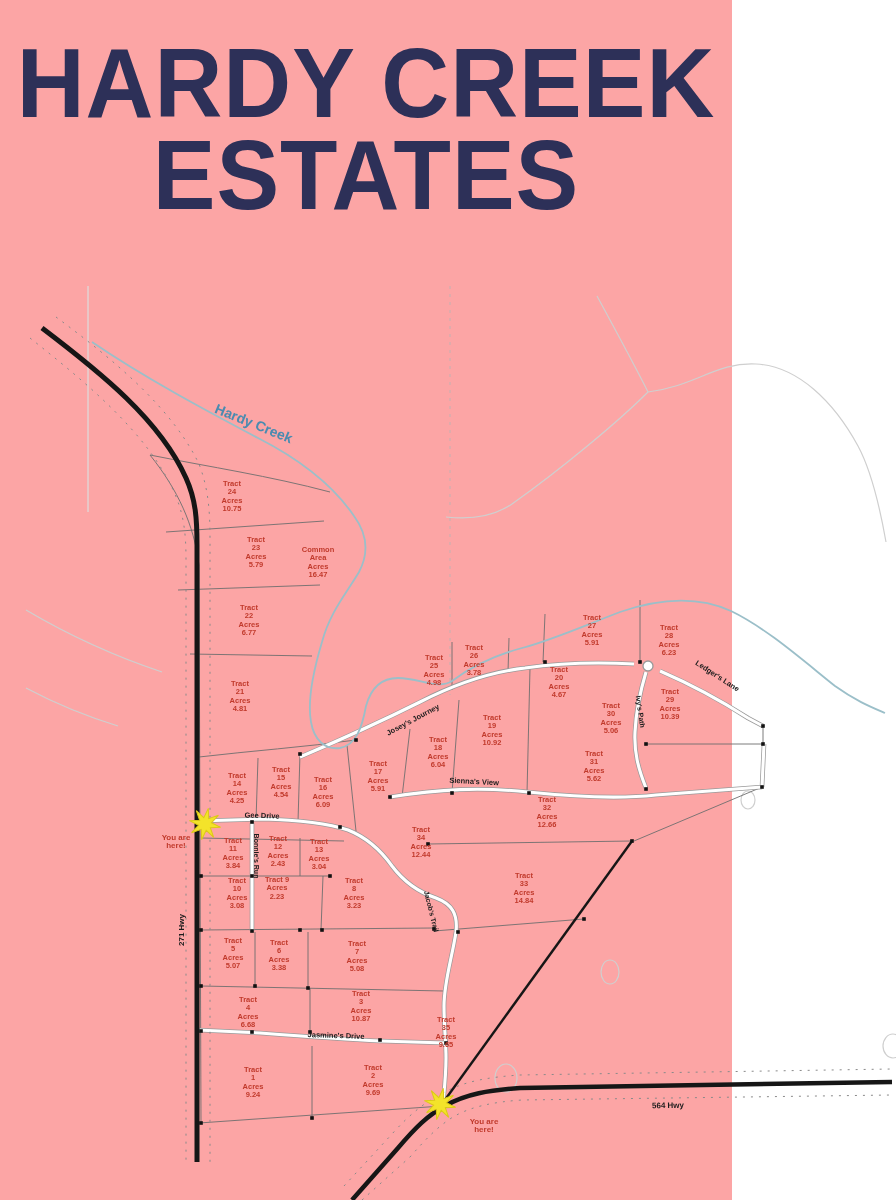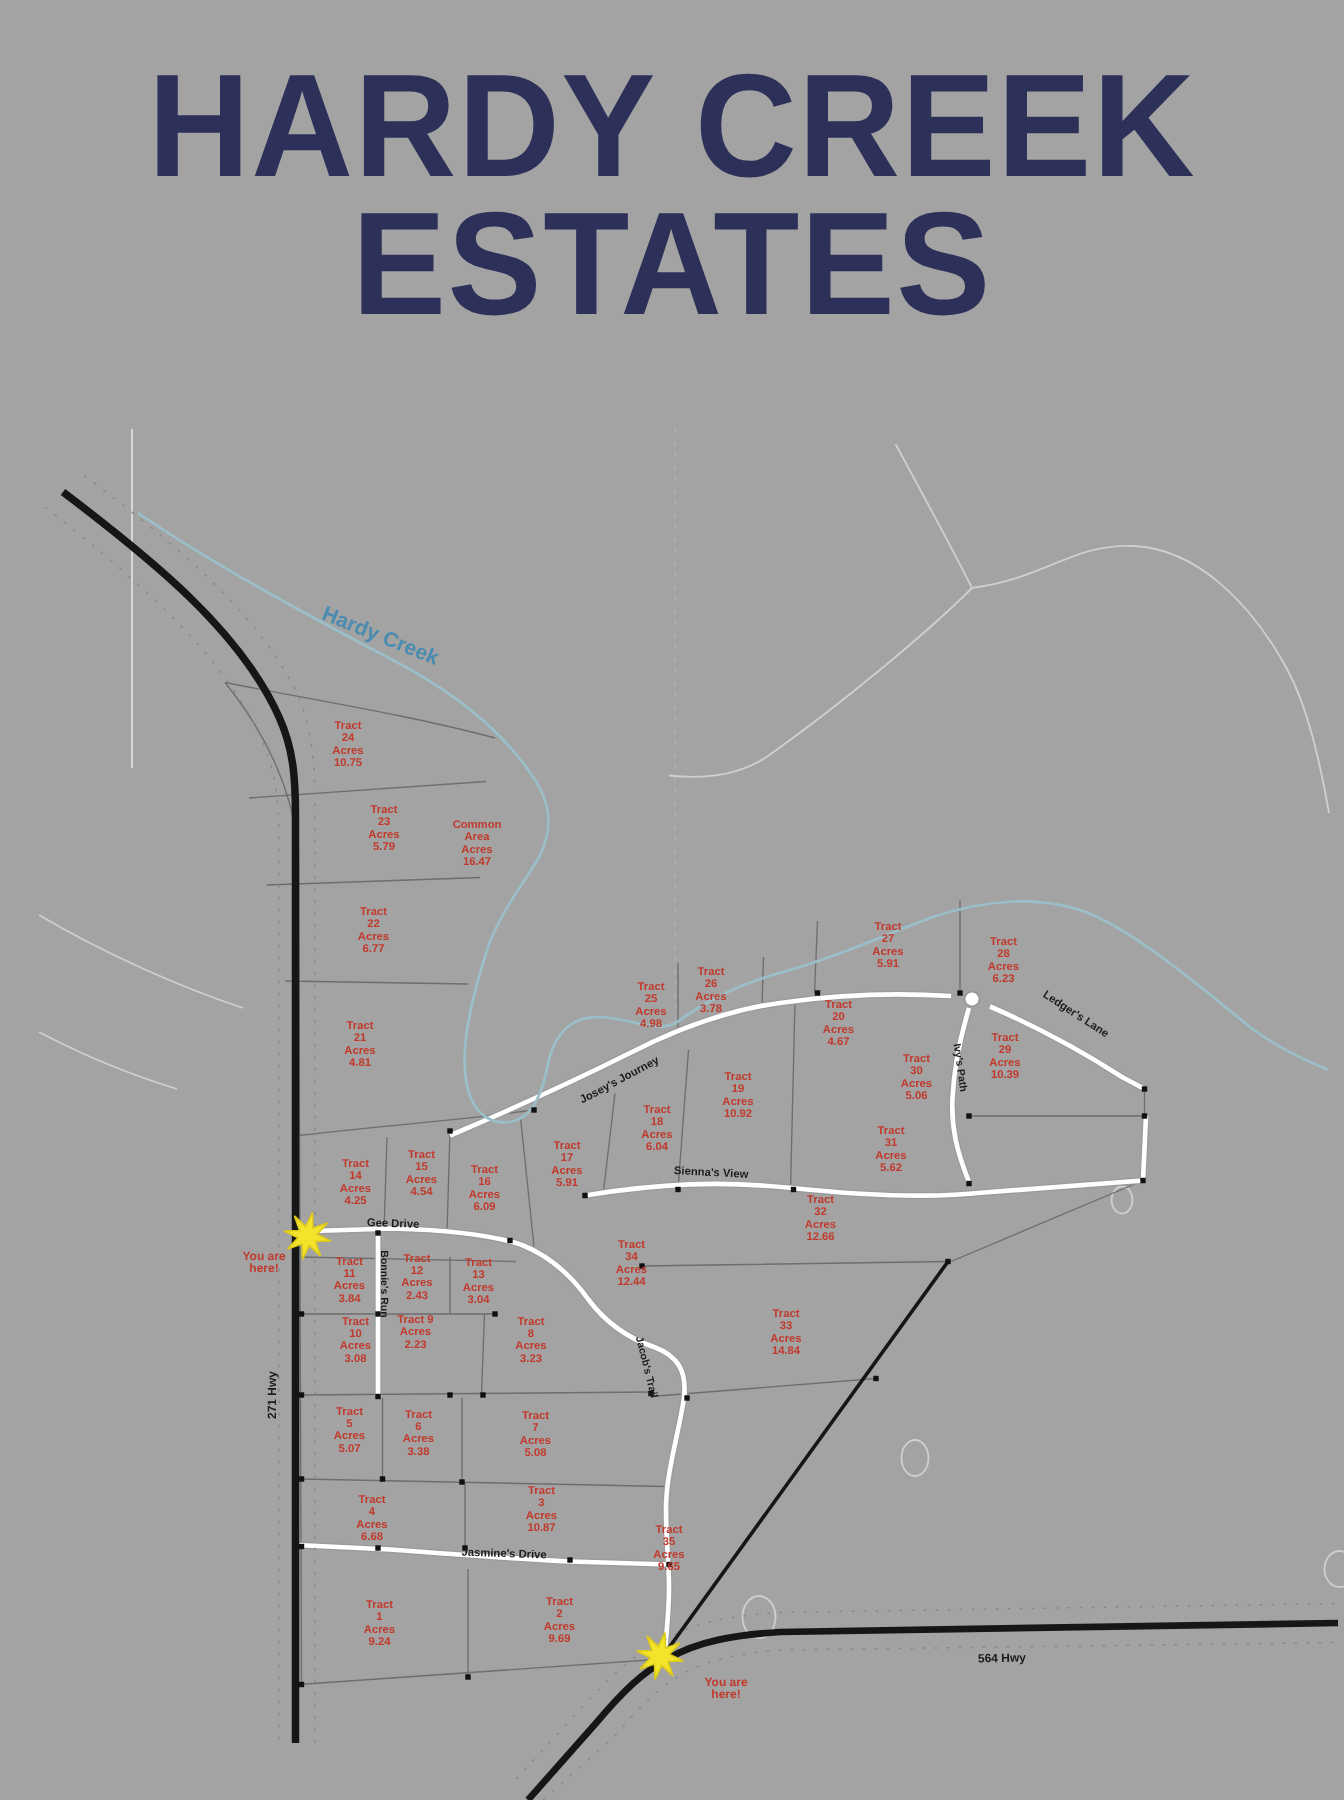--- a/index.html
+++ b/index.html
@@ -1,17 +1,17 @@
 <!DOCTYPE html>
 <html><head>
 <meta charset="utf-8">
 <style>
   html,body{margin:0;padding:0;background:#ffffff;}
   body{width:896px;height:1200px;overflow:hidden;font-family:"Liberation Sans",sans-serif;}
-  .page{position:relative;width:896px;height:1200px;background:#a3a3a3;}
+  .page{position:relative;width:732px;height:1200px;background:#fca5a5;}
   .title{position:absolute;top:38px;left:0;width:100%;text-align:center;
          font-weight:bold;font-size:94px;line-height:0.98;letter-spacing:1px;}
   .title div{transform:scaleY(1.04);}
   svg.plat{position:absolute;top:0;left:0;}
   svg text{font-family:"Liberation Sans",sans-serif;}
 </style>
 </head>
 <body>
 
 <div class="page">

